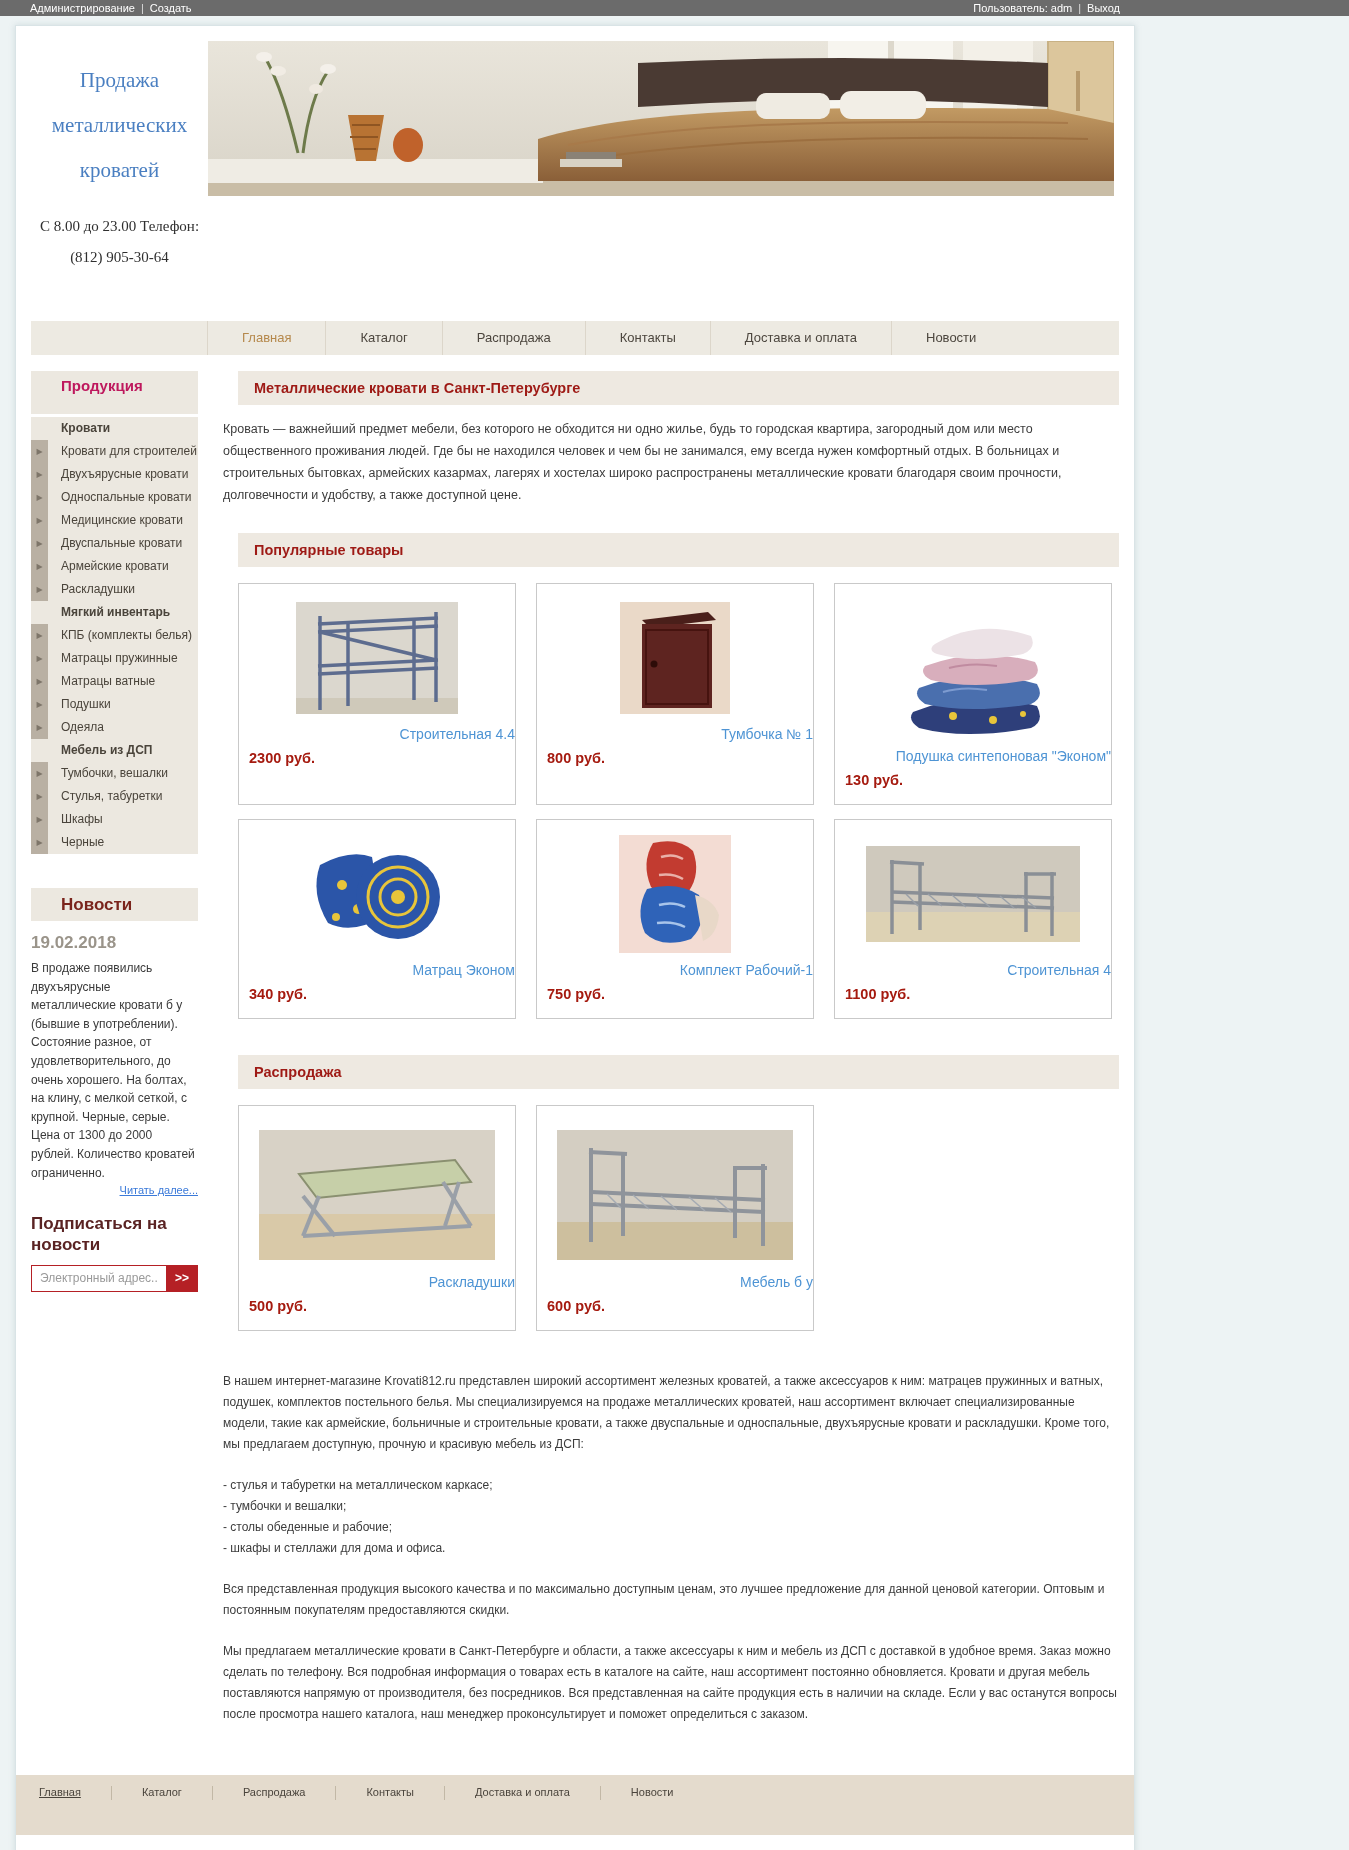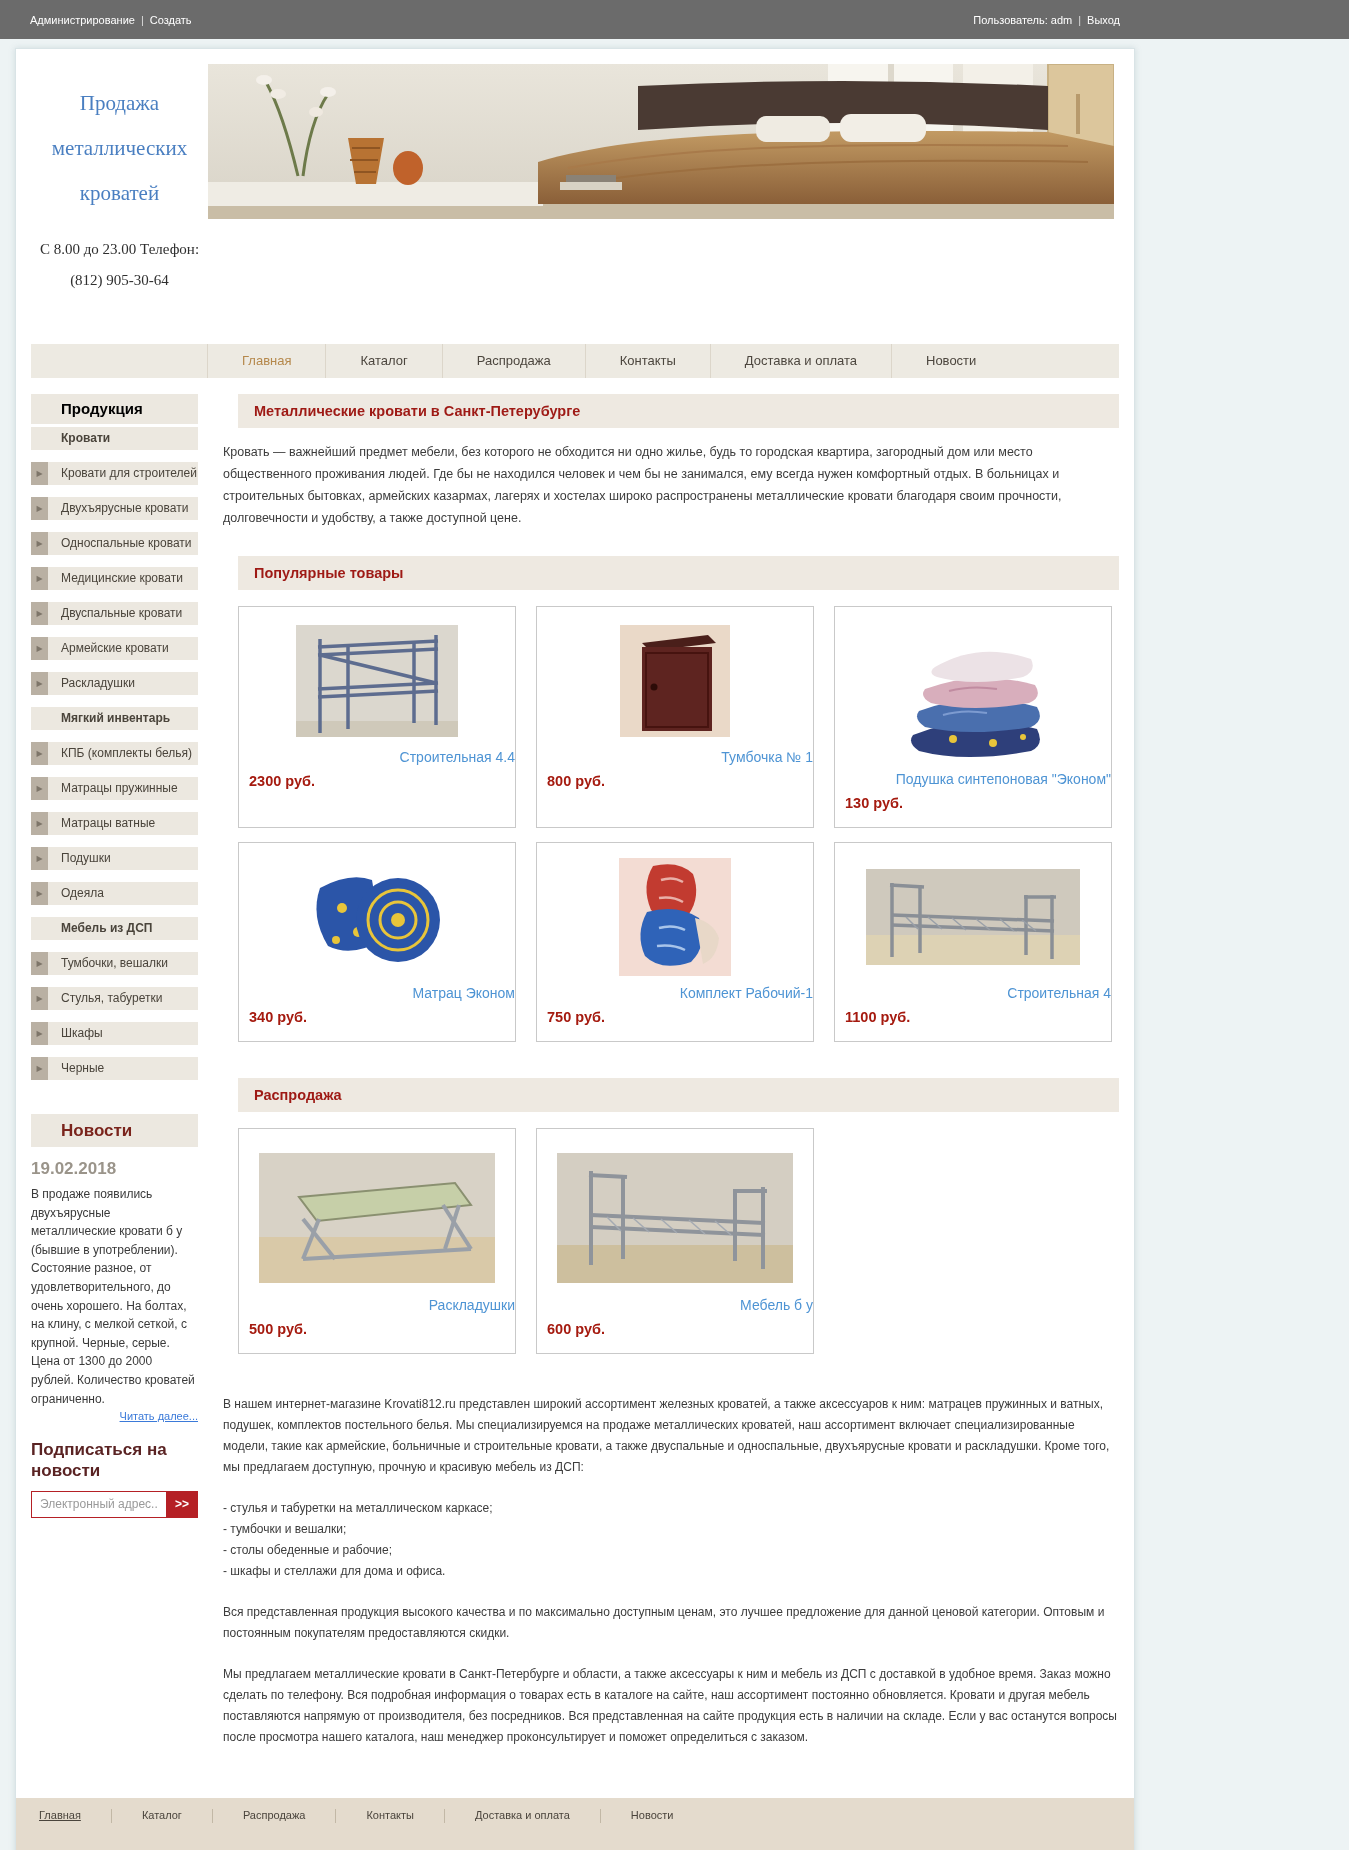--- a/index.html
+++ b/index.html
@@ -5,21 +5,21 @@
   * { box-sizing: border-box; margin: 0; padding: 0; }
   html,body { width: 1349px; }
   body {
     min-height: 1850px;
     background: #edf3f4;
     font-family: "Liberation Sans", sans-serif;
     color: #3d3d3d;
   }
   
   .adminbar {
-    height: 39px; background: #6b6b6b; color: #fff;
+    height: 16px; background: #6b6b6b; color: #fff;
     font-size: 11px; display: flex; align-items: center;
   }
   .adminbar-inner { width: 1120px; margin: 0 15px; padding: 0 15px; display: flex; justify-content: space-between; }
   .adminbar a { color: #fff; text-decoration: none; cursor: pointer; }
   .adminbar .sep { margin: 0 6px; color: #ddd; }
   
   .page {
     width: 1120px; margin: 9px 0 0 15px; background: #fff;
     border: 1px solid #d9e4e6; box-shadow: 0 0 6px rgba(120,150,160,.25);
     padding: 12px 15px 18px 15px;
@@ -41,25 +41,25 @@
     padding: 0 34px; line-height: 34px; color: #4c463e; cursor: pointer;
     border-left: 1px solid #dcd6ca; white-space: nowrap;
   }
   .nav-item.active { color: #b5884b; }
   
   .columns { display: flex; margin-top: 16px; }
   .sidebar { width: 167px; margin-right: 25px; flex-shrink: 0; }
   .main { width: 898px; }
   
   .side-head {
-    background: #ece8e0; height: 30px; line-height: 30px;
-    font-weight: bold; font-size: 15px; color: #000000; padding-left: 30px;
+    background: #ece8e0; height: 43px; line-height: 30px;
+    font-weight: bold; font-size: 15px; color: #be185d; padding-left: 30px;
   }
   .menu { margin-top: 3px; }
-  .menu-row { display: flex; margin-bottom: 12px; height: 23px; }
+  .menu-row { display: flex; margin-bottom: 0; height: 23px; }
   .menu-row .arrow-box {
     width: 17px; background: #b9b0a3; color: #7e766a; font-size: 8px;
     display: flex; align-items: center; justify-content: center; flex-shrink: 0;
   }
   .menu-row .menu-label {
     flex: 1; background: #ece8e0; font-size: 12px; color: #4a443b;
     line-height: 23px; padding-left: 13px; white-space: nowrap; overflow: hidden; cursor: pointer;
   }
   .menu-row.header-row .menu-label { font-weight: bold; padding-left: 30px; cursor: default; }
   .news-head {

